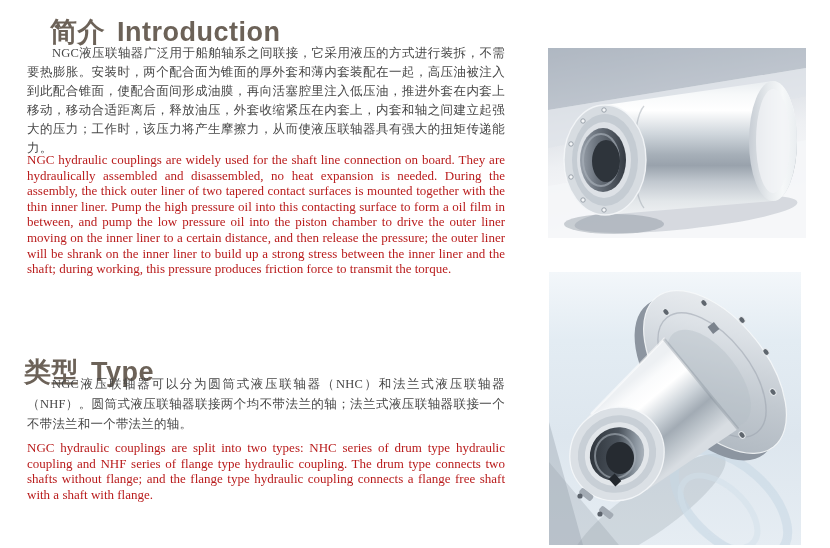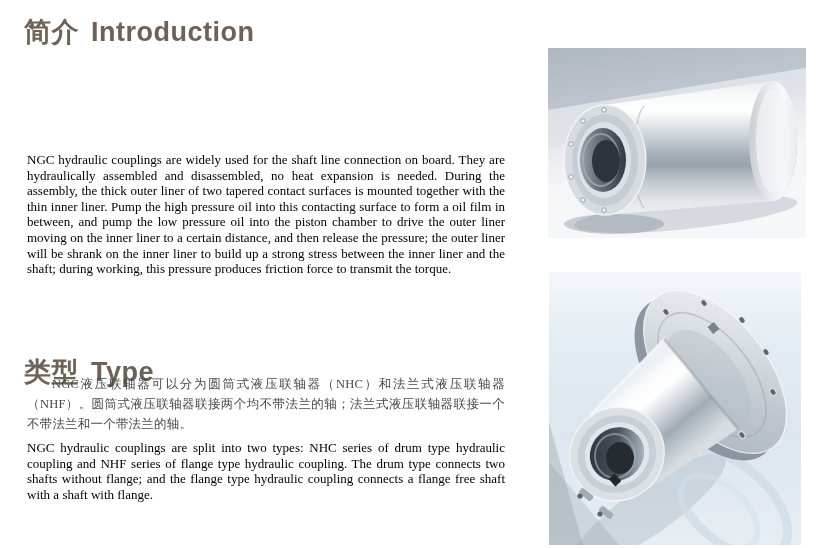--- a/index.html
+++ b/index.html
@@ -6,33 +6,34 @@
   #page{position:relative;width:830px;height:548px;background:#ffffff;overflow:hidden;
         font-family:"Liberation Sans","DejaVu Sans",sans-serif;}
   .section-heading{position:absolute;left:24px;font-size:27px;font-weight:bold;
         color:var(--heading-color,#6c6258);letter-spacing:0.5px;white-space:nowrap;}
   .heading-en{margin-left:12px;}
   .para{position:absolute;left:27px;width:478px;text-align:justify;color:var(--body-color,#474747);}
   .para-zh{font-family:"Liberation Serif","DejaVu Serif",serif;
         font-size:12.5px;line-height:19px;text-indent:2em;letter-spacing:0.2px;}
   .para-zh-2{line-height:20px;}
   .para-en{font-family:"Liberation Serif","DejaVu Serif",serif;
-        font-size:13px;line-height:15.6px;color:#000000;}
+        font-size:13px;line-height:15.6px;color:#b91c1c;}
   .figure{position:absolute;overflow:hidden;}
   #figure-drum{left:548px;top:48px;width:258px;height:190px;}
   #figure-flange{left:549px;top:272px;width:252px;height:273px;}
   svg{display:block;}
 </style>
 </head>
 <body>
 
 <div id="page">
 
-  <h1 class="section-heading" style="top:-4px;"><span>简介</span><span class="heading-en">Introduction</span></h1>
+  <h1 class="section-heading" style="top:-4px;margin-left:26px;"><span>简介</span><span class="heading-en">Introduction</span></h1>
 
+  <p class="para para-zh" style="top:44px;margin:0;">NGC液压联轴器广泛用于船舶轴系之间联接，它采用液压的方式进行装拆，不需要热膨胀。安装时，两个配合面为锥面的厚外套和薄内套装配在一起，高压油被注入到此配合锥面，使配合面间形成油膜，再向活塞腔里注入低压油，推进外套在内套上移动，移动合适距离后，释放油压，外套收缩紧压在内套上，内套和轴之间建立起强大的压力；工作时，该压力将产生摩擦力，从而使液压联轴器具有强大的扭矩传递能力。</p>
 
   <p class="para para-en" style="top:152px;margin:0;">NGC hydraulic couplings are widely used for the shaft line connection on board. They are hydraulically assembled and disassembled, no heat expansion is needed. During the assembly, the thick outer liner of two tapered contact surfaces is mounted together with the thin inner liner. Pump the high pressure oil into this contacting surface to form a oil film in between, and pump the low pressure oil into the piston chamber to drive the outer liner moving on the inner liner to a certain distance, and then release the pressure; the outer liner will be shrank on the inner liner to build up a strong stress between the inner liner and the shaft; during working, this pressure produces friction force to transmit the torque.</p>
 
   <h1 class="section-heading" style="top:336px;"><span>类型</span><span class="heading-en">Type</span></h1>
 
   <p class="para para-en" style="top:440px;margin:0;">NGC hydraulic couplings are split into two types: NHC series of drum type hydraulic coupling and NHF series of flange type hydraulic coupling. The drum type connects two shafts without flange; and the flange type hydraulic coupling connects a flange free shaft with a shaft with flange.</p>
 
   <p class="para para-zh para-zh-2" style="top:374px;margin:0;">NGC液压联轴器可以分为圆筒式液压联轴器（NHC）和法兰式液压联轴器（NHF）。圆筒式液压联轴器联接两个均不带法兰的轴；法兰式液压联轴器联接一个不带法兰和一个带法兰的轴。</p>
 
   <div class="figure" id="figure-drum">

